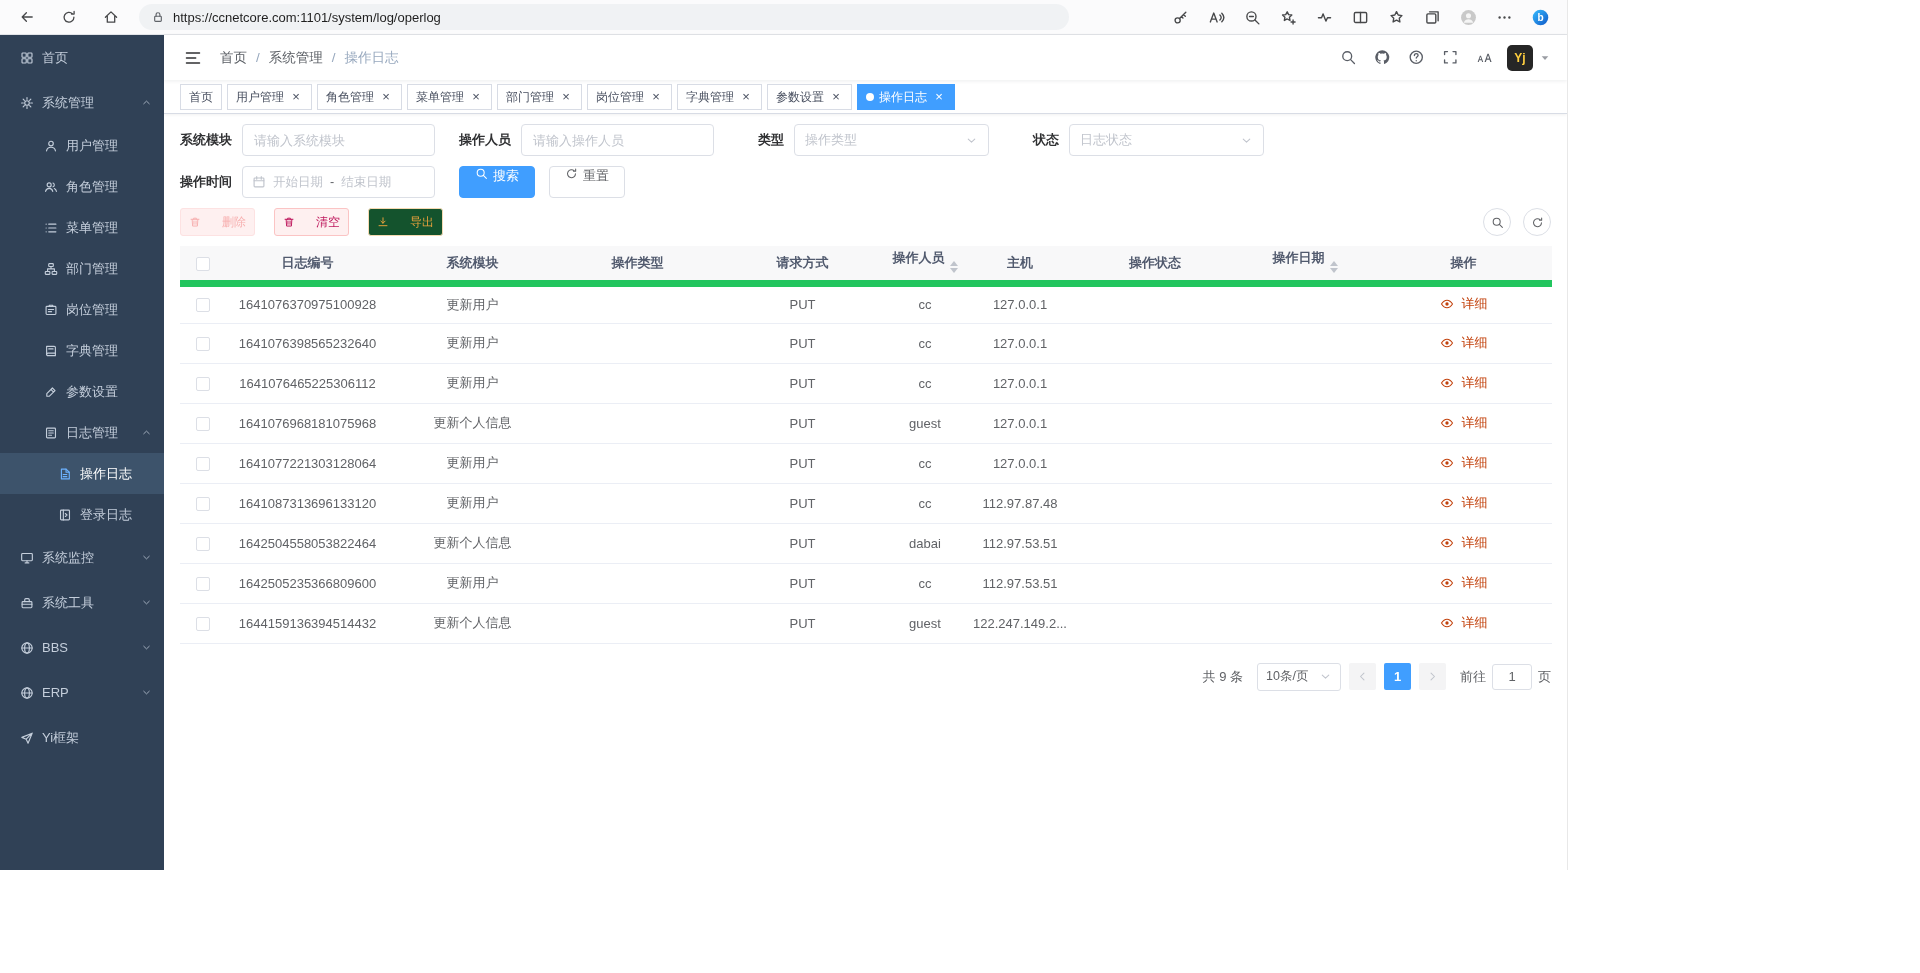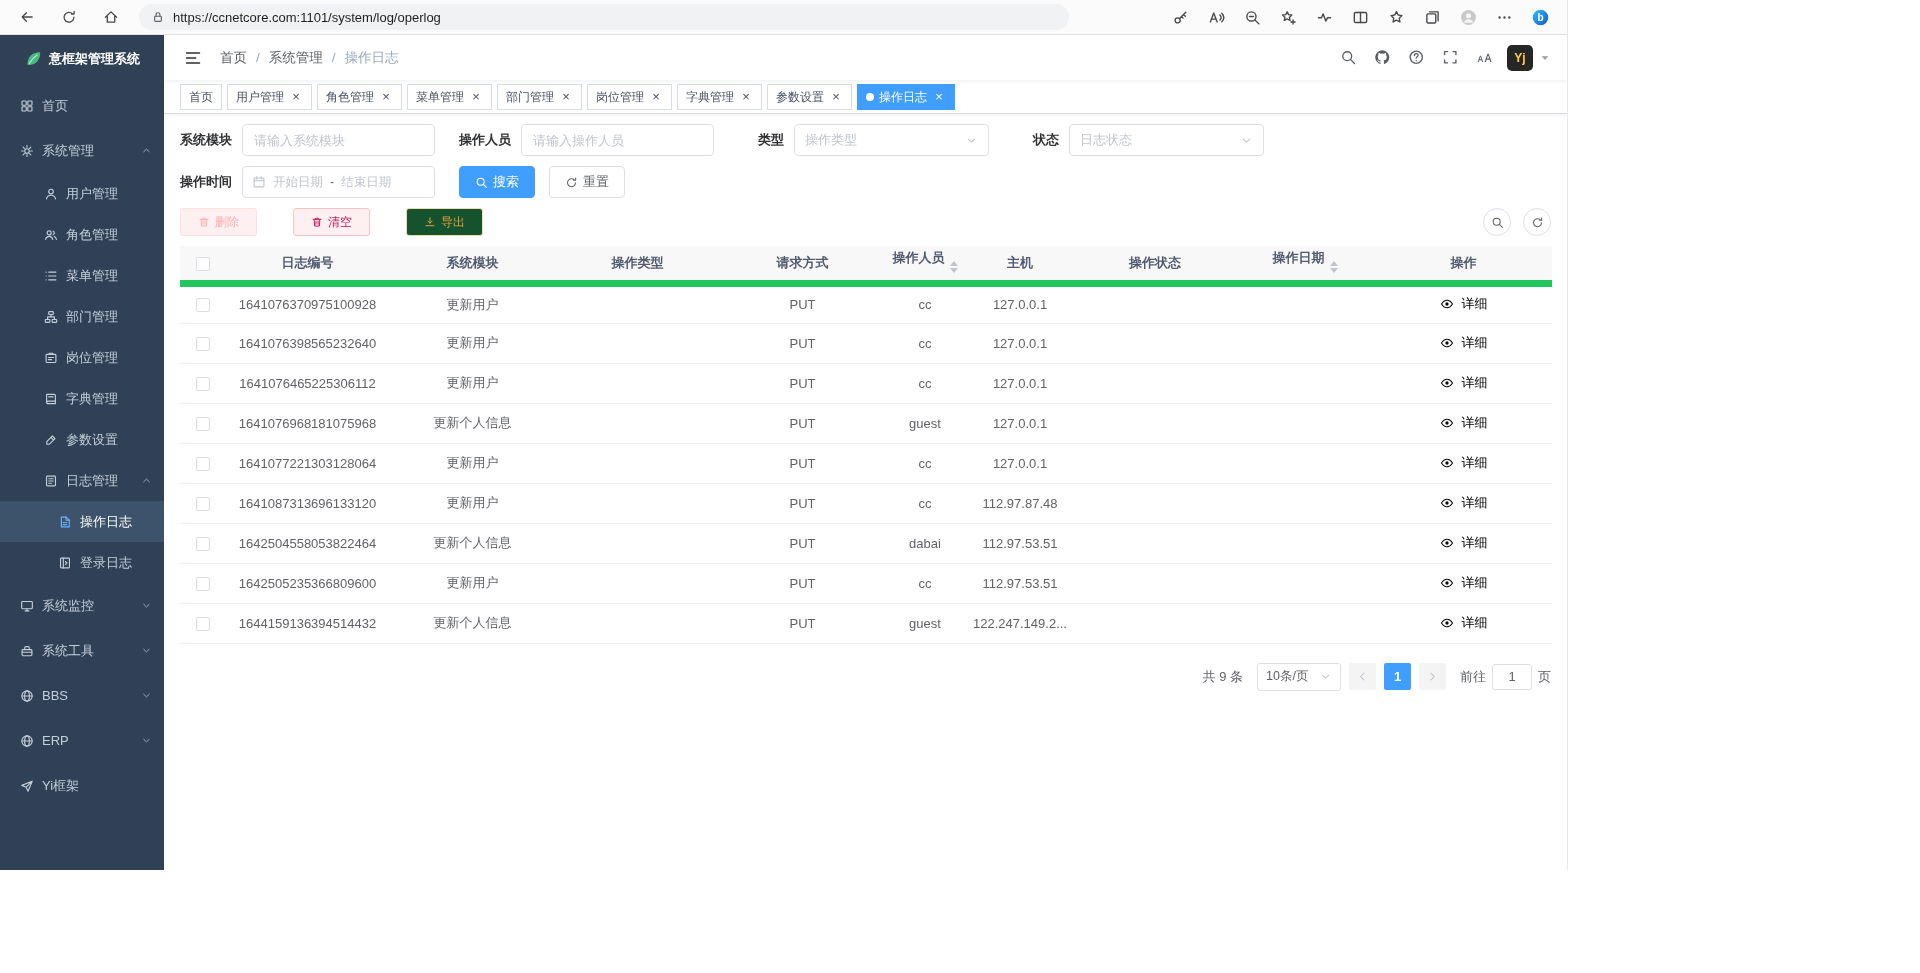--- a/index.html
+++ b/index.html
@@ -60,42 +60,42 @@
 .f-input{width:193px;height:32px;border:1px solid #dcdfe6;border-radius:4px;padding:0 11px;font-size:13px;color:#606266;outline:none;background:#fff;}
 .f-input::placeholder{color:#c0c4cc;}
 .f-select{width:195px;height:32px;border:1px solid #dcdfe6;border-radius:4px;display:flex;align-items:center;padding:0 10px;font-size:13px;color:#c0c4cc;cursor:pointer;background:#fff;}
 .sel-caret{margin-left:auto;color:#c0c4cc;font-size:13px;}
 .f-daterange{width:193px;height:32px;border:1px solid #dcdfe6;border-radius:4px;display:flex;align-items:center;padding:0 9px;gap:7px;font-size:12.5px;color:#c0c4cc;background:#fff;cursor:pointer;}
 .f-daterange .ic{color:#c0c4cc;font-size:14px;}
 .dr-sep{color:#606266;}
 .sp24{width:24px;flex-shrink:0;}
 .sp44{width:44px;flex-shrink:0;}
 .sp14{width:14px;flex-shrink:0;}
-.btn{height:32px;border-radius:4px;font-size:13px;display:inline-flex;align-items:center;gap:5px;padding:0 15px;border:1px solid #dcdfe6;background:#fff;color:#606266;}
+.btn{height:32px;border-radius:4px;font-size:13px;display:inline-flex;align-items:flex-start;gap:5px;padding:0 15px;border:1px solid #dcdfe6;background:#fff;color:#606266;}
 .btn .ic{font-size:13px;}
 .btn-primary{background:#409eff;border-color:#409eff;color:#fff;}
 
 .toolbar{display:flex;align-items:center;margin:4px 0 10px;}
-.btn-sm{height:28px;padding:0 17px;font-size:12px;border-radius:3px;display:inline-flex;align-items:center;gap:5px;margin-right:36px;border:1px solid;background:#fff;}
+.btn-sm{height:28px;padding:0 8px;font-size:12px;border-radius:3px;display:inline-flex;align-items:center;gap:21px;margin-right:19px;border:1px solid;background:#fff;}
 .btn-sm .ic{font-size:12px;}
 .btn-danger-plain{background:#fef0f0;border-color:#fbc4c4;color:#be185d;}
 .btn-danger-plain.disabled{border-color:#fde2e2;color:#f7b0b0;cursor:not-allowed;}
 .btn-warning-plain{background:#14532d;border-color:#f5dab1;color:#e6a23c;}
 .toolbar-right{margin-left:auto;display:flex;gap:12px;}
 .circle-btn{width:28px;height:28px;border-radius:50%;border:1px solid #dcdfe6;background:#fff;color:#606266;display:inline-flex;align-items:center;justify-content:center;font-size:13px;}
 
 
 .log-table{width:100%;border-collapse:collapse;table-layout:fixed;font-size:13px;color:#606266;}
 .log-table th{height:37px;background:#f8f8f9;color:#515a6e;font-weight:700;border-bottom:7px solid #22c55e;text-align:center;}
 .log-table td{height:40px;border-bottom:1px solid #ebeef5;text-align:center;white-space:nowrap;overflow:hidden;text-overflow:ellipsis;}
 .checkbox{display:inline-block;width:14px;height:14px;border:1px solid #dcdfe6;border-radius:2px;background:#fff;cursor:pointer;vertical-align:middle;}
 .caret-group{display:inline-flex;flex-direction:column;margin-left:5px;vertical-align:-4px;cursor:pointer;}
 .caret-up{width:0;height:0;border:4px solid transparent;border-bottom:5px solid #c0c4cc;margin-bottom:2px;}
 .caret-dn{width:0;height:0;border:4px solid transparent;border-top:5px solid #c0c4cc;}
-.detail-link{color:#000000;display:inline-flex;align-items:center;gap:8px;cursor:pointer;text-decoration:none;}
+.detail-link{color:#c2410c;display:inline-flex;align-items:center;gap:8px;cursor:pointer;text-decoration:none;}
 .detail-link .ic{font-size:14px;}
 
 
 .pagination{display:flex;align-items:center;justify-content:flex-end;margin-top:19px;font-size:13px;color:#606266;}
 .pg-total{margin-right:14px;}
 .page-size-select{width:84px;height:28px;border:1px solid #dcdfe6;border-radius:3px;display:flex;align-items:center;padding:0 8px;font-size:12.5px;color:#606266;cursor:pointer;background:#fff;}
 .pg-btn{width:27px;height:27px;border-radius:2px;background:#f4f4f5;color:#c0c4cc;display:inline-flex;align-items:center;justify-content:center;font-size:13px;margin-left:8px;}
 .pg-btn.num{background:#409eff;color:#fff;font-weight:600;}
 .pg-goto{margin-left:14px;display:flex;align-items:center;gap:6px;}
 .goto-input{width:40px;height:26px;border:1px solid #dcdfe6;border-radius:3px;text-align:center;font-size:13px;color:#606266;outline:none;}
@@ -231,29 +231,20 @@
               <text x="8" y="11.6" font-size="9.5" font-weight="bold" fill="#fff" text-anchor="middle">b</text>
             </svg>
           </span>
         </button>
       </div>
   </div>
 
   <div class="app">
 
     <aside class="sidebar">
-      <div class="logo">
-        <span class="ic">
-            <svg viewBox="0 0 16 16" width="1em" height="1em">
-              <path d="M13.6 2.1C7.6 2.4 3.4 5.6 3.1 12.4c0 .6.5 1 1 1 6.9-.3 10-4.5 10.3-10.5 0-.5-.4-.8-.8-.8z" fill="#49b984"></path>
-              <path d="M4.6 12.2C6.4 8.9 8.9 6.3 11.8 4.4" stroke="#cdeedd" stroke-width=".9" fill="none" stroke-linecap="round"></path>
-            </svg>
-          </span>
-        <span>意框架管理系统</span>
-      </div>
       <nav id="sidebar-menu">
           <div class="menu-item lv1">
             <span class="ic ">
               <svg viewBox="0 0 16 16" width="1em" height="1em" fill="none" stroke="currentColor" stroke-width="1.3" stroke-linecap="round" stroke-linejoin="round">
                 <rect x="2.3" y="2.3" width="4.8" height="4.8" rx=".8"></rect>
                 <rect x="8.9" y="2.3" width="4.8" height="4.8" rx=".8"></rect>
                 <rect x="2.3" y="8.9" width="4.8" height="4.8" rx=".8"></rect>
                 <rect x="8.9" y="8.9" width="4.8" height="4.8" rx=".8"></rect>
               </svg>
             </span>

